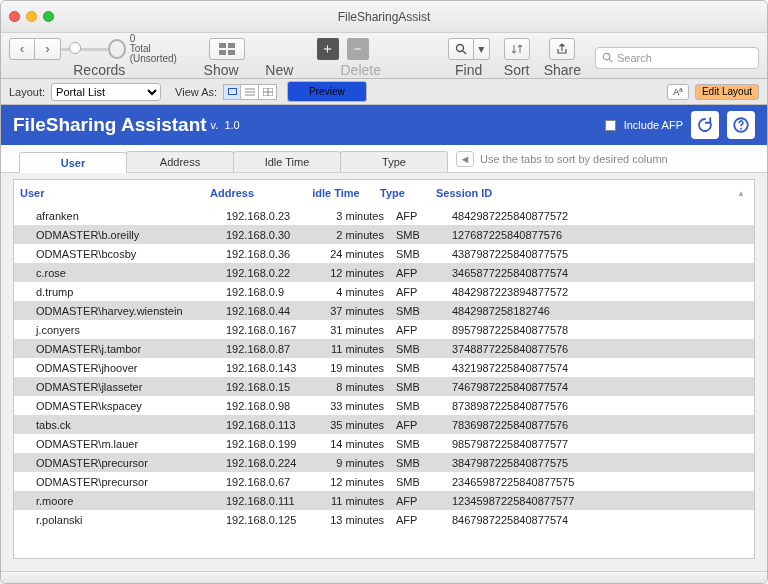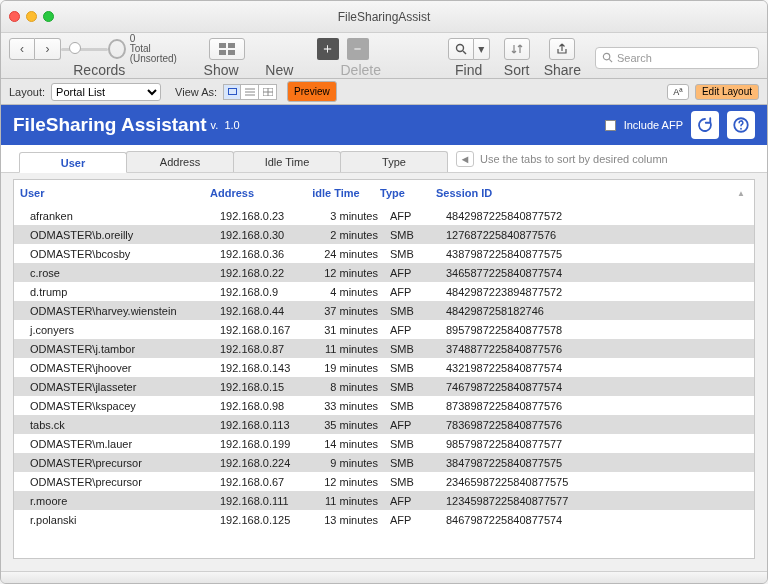--- a/index.html
+++ b/index.html
@@ -29,21 +29,21 @@
   .icon-sq{width:22px;height:22px;background:#555;border-radius:2px;display:flex;align-items:center;justify-content:center;color:#fff;font-size:14px;}
   .icon-sq.light{background:#a8a8a8;}
   .spacer{flex:1;}
   .searchbox{width:164px;height:22px;background:#fff;border:1px solid #c4c4c4;border-radius:4px;display:flex;align-items:center;padding:0 6px;font-size:11px;color:#999;}
   .layoutbar{height:26px;background:#e9e9e9;border-bottom:1px solid #bdbdbd;display:flex;align-items:center;padding:0 8px;font-size:11px;gap:6px;color:#333;}
   .layoutbar select{font-size:11px;height:18px;border:1px solid #b6b6b6;border-radius:3px;background:#fff;width:110px;}
   .viewas{display:flex;gap:0;}
   .viewas .vb{width:18px;height:16px;border:1px solid #b6b6b6;background:#fff;display:flex;align-items:center;justify-content:center;}
   .viewas .vb+.vb{border-left:none;}
   .viewas .vb.active{background:#d8e6fb;}
-  .previewbtn{margin-left:4px;height:21px;font-size:10px;border:1px solid #b6b6b6;background:#f97316;border-radius:3px;padding:0 6px;}
+  .previewbtn{margin-left:4px;height:21px;font-size:10px;border:1px solid #b6b6b6;background:#1d4ed8;border-radius:3px;padding:0 21px;}
   .aabtn{width:22px;height:16px;border:1px solid #b6b6b6;background:#fff;border-radius:3px;font-size:9px;display:flex;align-items:center;justify-content:center;}
   .editbtn{height:16px;font-size:10px;border:1px solid #b6b6b6;background:#fdba74;border-radius:3px;padding:0 6px;text-align:center;}
   .appheader{height:40px;background:#305bc8;display:flex;align-items:center;padding:0 12px;color:#fff;}
   .apptitle{font-size:19px;font-weight:600;}
   .appver{font-size:11px;margin-left:4px;}
   .appheader .spacer{flex:1;}
   .chklabel{font-size:11px;display:flex;align-items:center;gap:8px;}
   .chkbox{width:11px;height:11px;background:#fff;border:1px solid #888;}
   .roundbtn{width:28px;height:28px;background:#fff;border-radius:4px;margin-left:8px;display:flex;align-items:center;justify-content:center;color:#305bc8;}
   .roundbtn svg{width:18px;height:18px;}
@@ -52,21 +52,21 @@
   .tab.active{background:#fff;color:#2a56c6;font-weight:600;border-bottom:1px solid #fff;position:relative;top:1px;}
   .tab+.tab{margin-left:-1px;}
   .tabhint{margin-left:8px;display:flex;align-items:center;font-size:11px;color:#888;gap:6px;}
   .backarrow{width:18px;height:16px;border:1px solid #c7c7c7;border-radius:3px;display:flex;align-items:center;justify-content:center;background:#fff;}
   .databox{flex:1;background:#f0f0f0;padding:6px 12px 12px;}
   .tablewrap{background:#fff;border:1px solid #c8c8c8;height:100%;display:flex;flex-direction:column;overflow:hidden;}
   .thead,.trow{display:grid;grid-template-columns:190px 94px 76px 56px 1fr 14px;align-items:center;font-size:11px;}
   .thead{height:26px;color:#2a56c6;font-weight:700;padding:0 6px;}
   .thead .c-idle{text-align:center;}
   .tbody{flex:1;overflow-y:auto;}
-  .trow{height:19px;padding:0 16px;color:#222;}
+  .trow{height:19px;padding:0 22px;color:#222;}
   .trow:nth-child(even){background:#dcdcdc;}
   .c-idle{text-align:right;padding-right:12px;}
   .footer{height:12px;background:linear-gradient(#f6f6f6,#e6e6e6);border-top:1px solid #cfcfcf;}
   .scrollhint{font-size:8px;color:#aaa;text-align:center;}
 </style>
 </head>
 <body>
 
 <div class="window">
 

